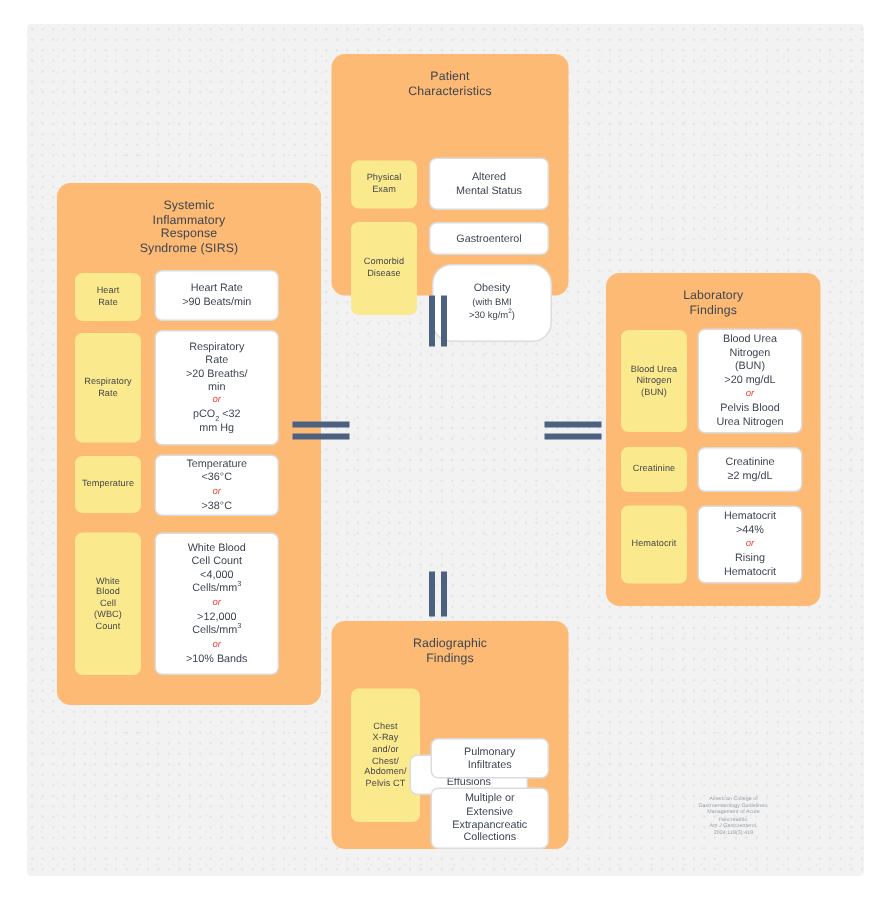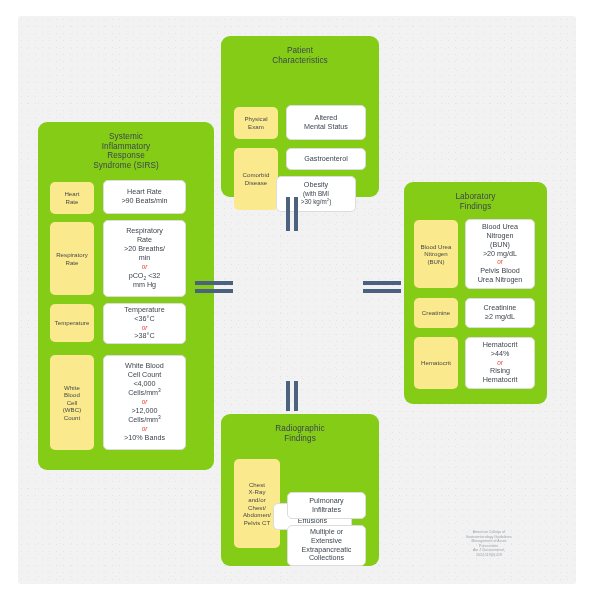--- a/index.html
+++ b/index.html
@@ -24,21 +24,21 @@
       radial-gradient(#e3e3e3 0.7px, transparent 0.8px),
       radial-gradient(#e6e6e6 0.6px, transparent 0.7px);
     background-size:7px 7px, 11px 11px;
     background-position:0 0, 4px 5px;
     border-radius:3px;
   }
 
   
   .panel{
     position:absolute;
-    background:#84cc16;
+    background:#fdba74;
     border-radius:9px;
   }
   .panel-title{
     position:absolute;
     left:0;right:0;
     text-align:center;
     color:#3d4550;
     font-size:8.2px;
     line-height:9.6px;
     letter-spacing:.1px;
@@ -135,21 +135,21 @@
   <div id="backdrop"></div>
 
   <div class="panel" style="left:221px;top:36px;width:158px;height:161px;">
     <div class="panel-title" style="top:10px;">Patient<br>Characteristics</div>
 
     <div class="ycat" style="left:13px;top:71px;width:44px;height:32px;">Physical<br>Exam</div>
     <div class="card" style="left:65px;top:69px;width:80px;height:35px;">Altered<br>Mental Status</div>
 
     <div class="ycat" style="left:13px;top:112px;width:44px;height:62px;">Comorbid<br>Disease</div>
     <div class="card" style="left:65px;top:112px;width:80px;height:22px;">Gastroenterol</div>
-    <div class="card" style="left:55px;top:140px;width:80px;height:36px;">
+    <div class="card" style="left:67px;top:140px;width:80px;height:52px;border-radius:13px;">
       <span>
         <span>Obesity</span><br>
         <span style="font-size:6.3px">(with BMI</span><br>
         <span style="font-size:6.3px">&gt;30 kg/m<sup>2</sup>)</span>
       </span>
     </div>
   </div>
 
   <div class="conn vert" style="left:286px;top:197px;width:12px;height:34px;">
     <div class="bar b1"></div>

